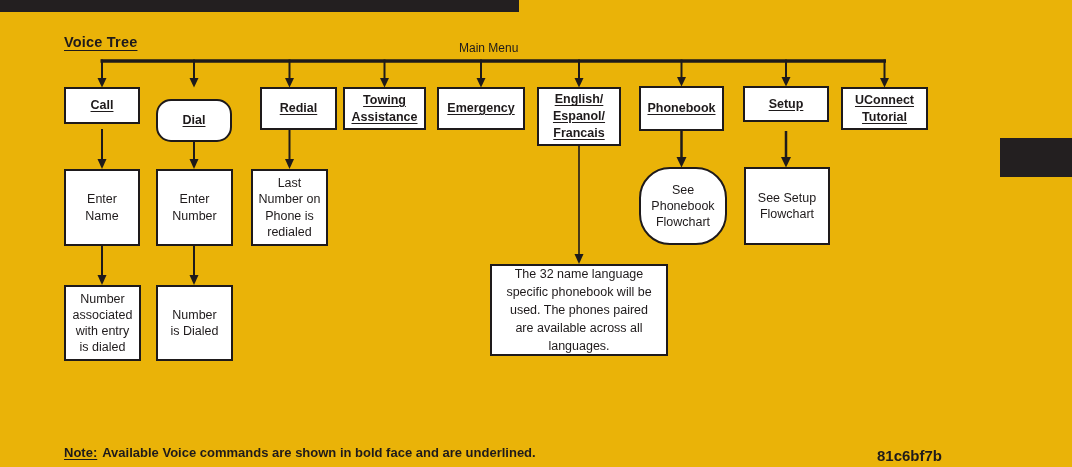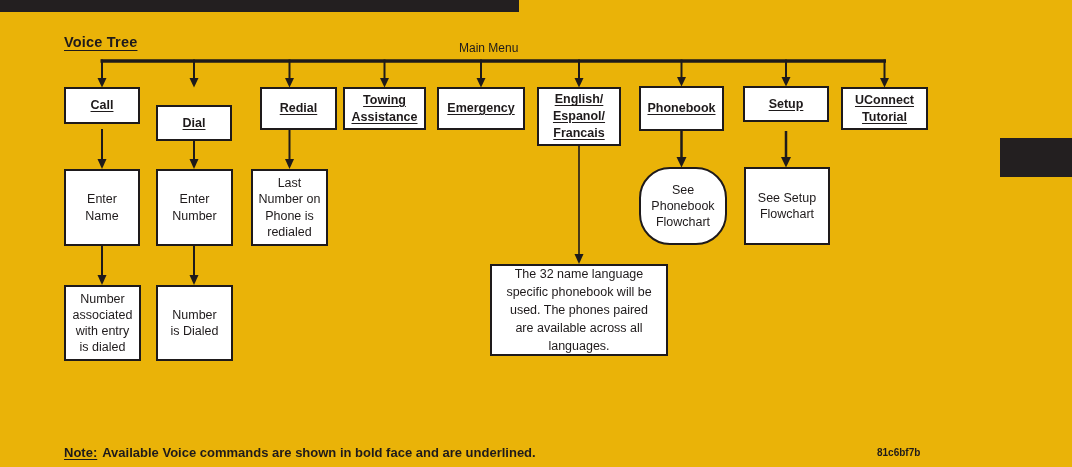--- a/index.html
+++ b/index.html
@@ -79,21 +79,21 @@
     font-weight: bold;
   }
   .note .note-prefix {
     text-decoration: underline;
     text-underline-offset: 2px;
     margin-right: 5px;
   }
   .figure-id {
     position: absolute;
     left: 877px; top: 447px;
-    font-size: 10px;
+    font-size: 15px;
     font-weight: bold;
   }
 </style>
 </head>
 <body>
 
 <div class="page">
 
   <div class="top-bar"></div>
   <div class="side-tab"></div>
@@ -179,21 +179,21 @@
       <g>
           <line x1="786" y1="131" x2="786" y2="158" stroke-width="2.5"></line>
           <path stroke="none" d="M781 157 L791 157 L786 167.5 Z"></path>
         </g>
     </g>
   </svg>
 
   <div class="box" style="left:64px; top:87px; width:76px; height:37px;">
     <span class="mlabel">Call</span>
   </div>
-  <div class="box" style="left:156px; top:105px; width:76px; height:36px;">
+  <div class="box" style="left:156px; top:99px; width:76px; height:43px;border-radius:15px;">
     <span class="mlabel">Dial</span>
   </div>
   <div class="box" style="left:260px; top:87px; width:77px; height:43px;">
     <span class="mlabel">Redial</span>
   </div>
   <div class="box" style="left:343px; top:87px; width:83px; height:43px;">
     <span class="mlabel">Towing Assistance</span>
   </div>
   <div class="box" style="left:437px; top:87px; width:88px; height:43px;">
     <span class="mlabel">Emergency</span>

